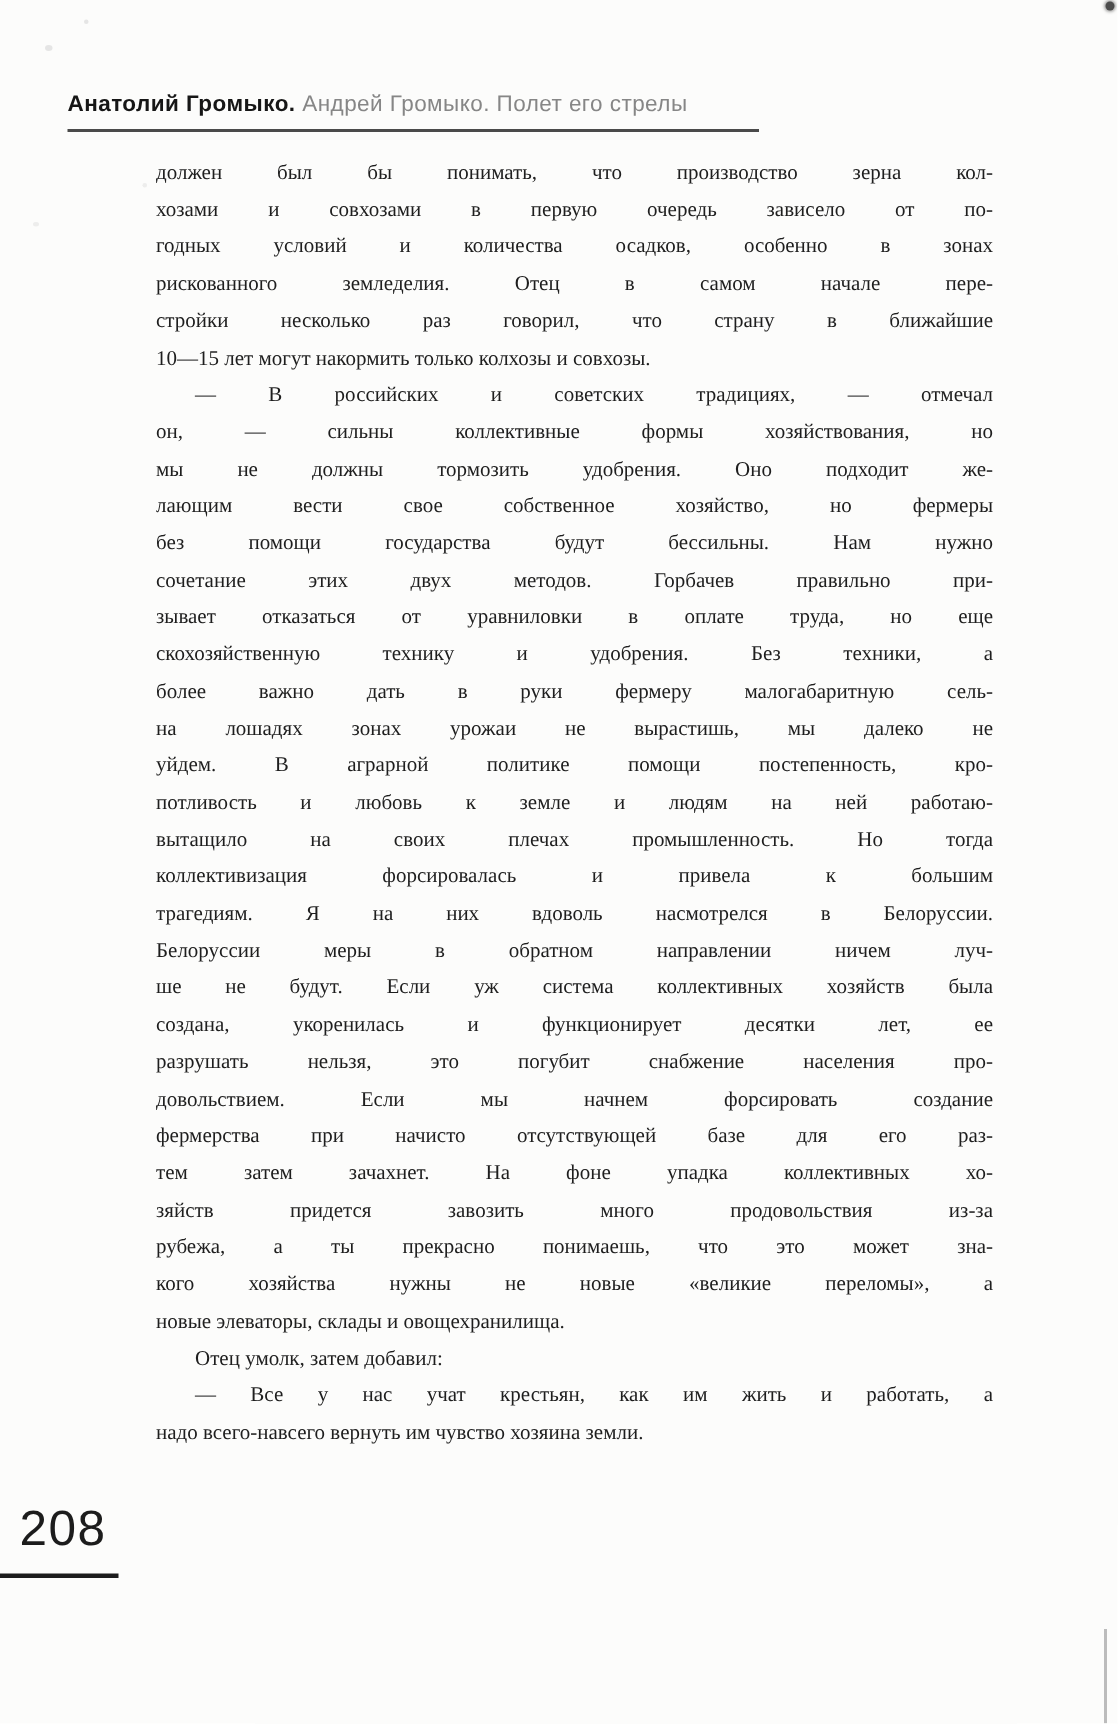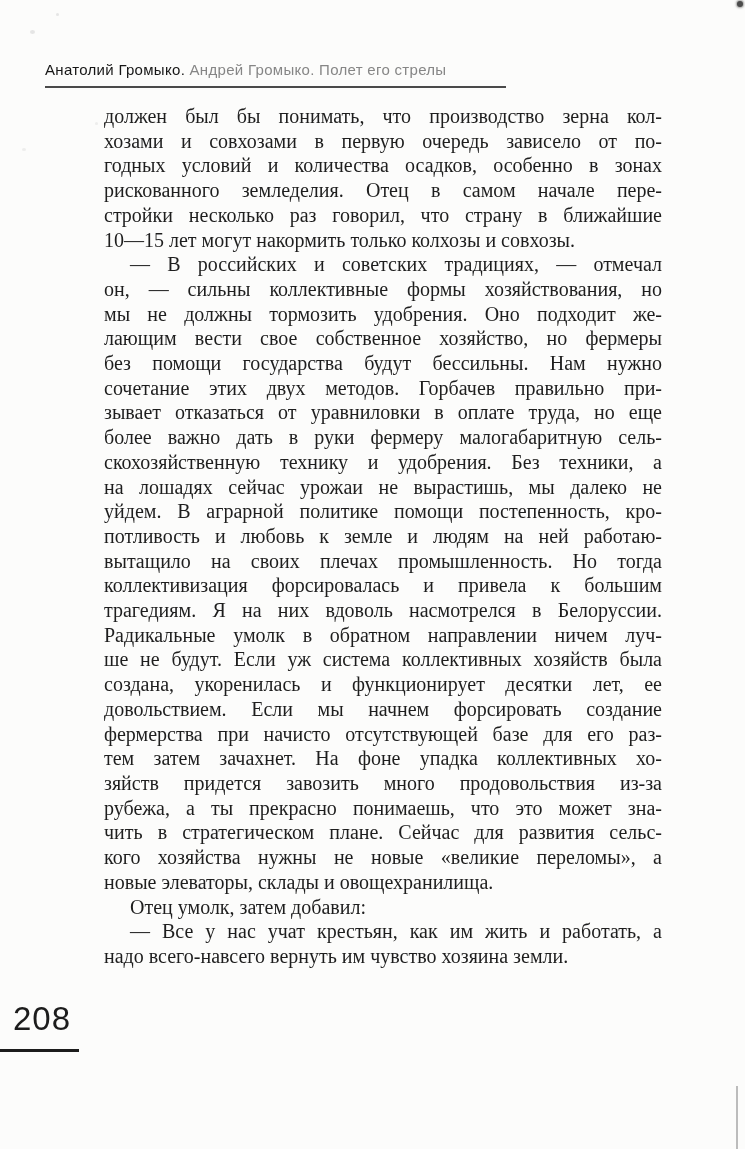--- a/index.html
+++ b/index.html
@@ -11,29 +11,29 @@
     overflow:hidden;
     font-family:"Liberation Serif","DejaVu Serif",serif;
   }
   
   .running-head {
     position:absolute; left:45px; top:61px;
     font-family:"Liberation Sans","DejaVu Sans",sans-serif;
     font-size:15px; letter-spacing:.3px;
     color:#868686; white-space:nowrap;
   }
-  .rh-bold { font-weight:400; color:#161616; }
+  .rh-bold { font-weight:700; color:#161616; }
   .rh-rule {
     position:absolute; left:45px; top:86px;
     width:461px; height:2px; background:#4a4a4a;
   }
   
   .text-block {
     position:absolute; left:104px; top:104px; width:558px;
-    font-size:20px; line-height:24.7px; color:#1e1e1e;
+    font-size:14px; line-height:24.7px; color:#1e1e1e;
   }
   .line { text-align:justify; text-align-last:justify; }
   .line.last { text-align-last:left; }
   .para.indent .line.first { padding-left:26px; }
   
   .folio {
     position:absolute; left:13px; top:1002px;
     font-family:"Liberation Sans","DejaVu Sans",sans-serif;
     font-size:33px; font-weight:400; letter-spacing:1px;
     color:#1c1c1c; line-height:1;
@@ -79,37 +79,37 @@
         <div class="line last">10—15 лет могут накормить только колхозы и совхозы.</div>
       </div>
       <div class="para indent">
         <div class="line first">— В российских и советских традициях, — отмечал</div>
         <div class="line">он, — сильны коллективные формы хозяйствования, но</div>
         <div class="line">мы не должны тормозить удобрения. Оно подходит же-</div>
         <div class="line">лающим вести свое собственное хозяйство, но фермеры</div>
         <div class="line">без помощи государства будут бессильны. Нам нужно</div>
         <div class="line">сочетание этих двух методов. Горбачев правильно при-</div>
         <div class="line">зывает отказаться от уравниловки в оплате труда, но еще</div>
+        <div class="line">скохозяйственную технику и удобрения. Без техники, а</div>
         <div class="line">более важно дать в руки фермеру малогабаритную сель-</div>
-        <div class="line">скохозяйственную технику и удобрения. Без техники, а</div>
-        <div class="line">на лошадях сейчас урожаи не вырастишь, мы далеко не</div>
+        <div class="line">на лошадях зонах урожаи не вырастишь, мы далеко не</div>
         <div class="line">уйдем. В аграрной политике помощи постепенность, кро-</div>
         <div class="line">потливость и любовь к земле и людям на ней работаю-</div>
         <div class="line">вытащило на своих плечах промышленность. Но тогда</div>
         <div class="line">коллективизация форсировалась и привела к большим</div>
         <div class="line">трагедиям. Я на них вдоволь насмотрелся в Белоруссии.</div>
-        <div class="line">Радикальные умолк в обратном направлении ничем луч-</div>
+        <div class="line">Белоруссии меры в обратном направлении ничем луч-</div>
         <div class="line">ше не будут. Если уж система коллективных хозяйств была</div>
         <div class="line">создана, укоренилась и функционирует десятки лет, ее</div>
+        <div class="line">разрушать нельзя, это погубит снабжение населения про-</div>
         <div class="line">довольствием. Если мы начнем форсировать создание</div>
         <div class="line">фермерства при начисто отсутствующей базе для его раз-</div>
         <div class="line">тем затем зачахнет. На фоне упадка коллективных хо-</div>
         <div class="line">зяйств придется завозить много продовольствия из-за</div>
         <div class="line">рубежа, а ты прекрасно понимаешь, что это может зна-</div>
-        <div class="line">чить в стратегическом плане. Сейчас для развития сельс-</div>
         <div class="line">кого хозяйства нужны не новые «великие переломы», а</div>
         <div class="line last">новые элеваторы, склады и овощехранилища.</div>
       </div>
       <div class="para indent">
         <div class="line first last">Отец умолк, затем добавил:</div>
       </div>
       <div class="para indent">
         <div class="line first">— Все у нас учат крестьян, как им жить и работать, а</div>
         <div class="line last">надо всего-навсего вернуть им чувство хозяина земли.</div>
       </div>

